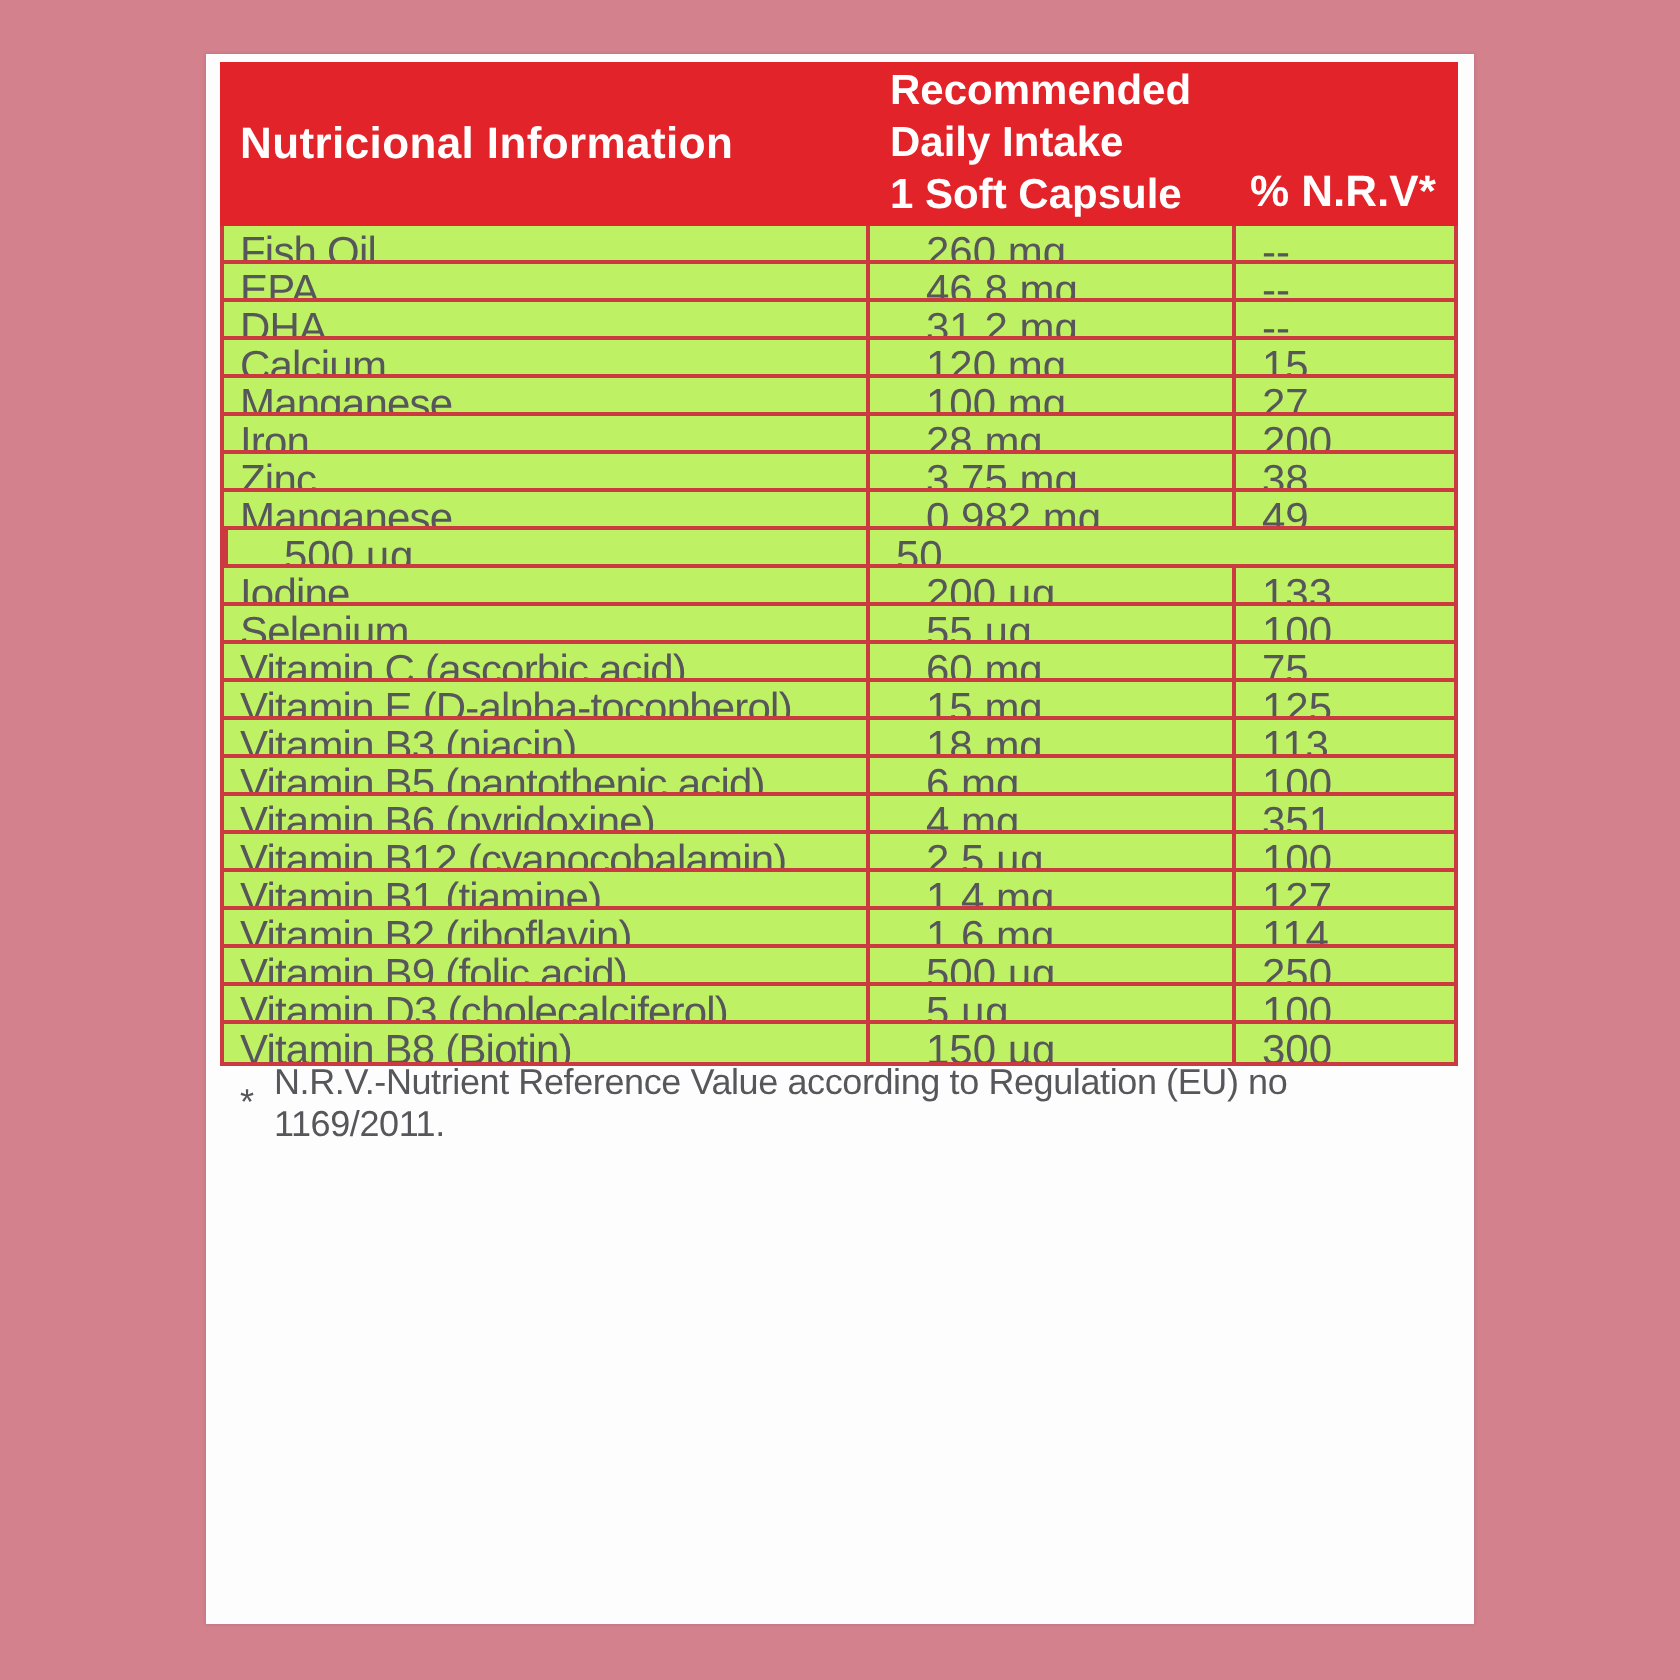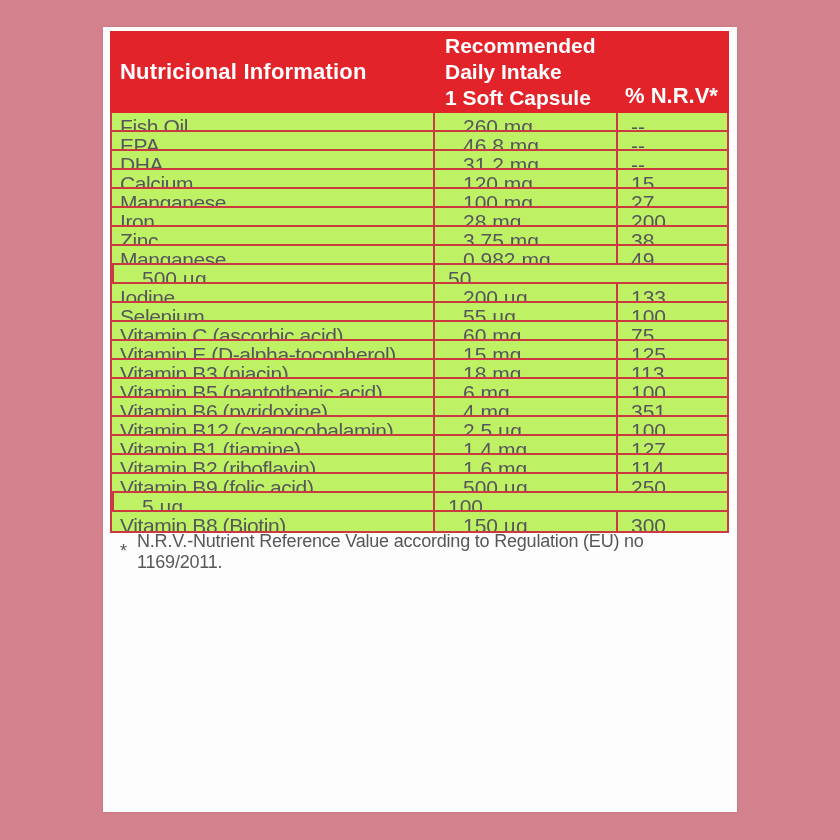--- a/index.html
+++ b/index.html
@@ -181,20 +181,21 @@
           <div class="cell c1">Vitamin B2 (riboflavin)</div>
           <div class="cell c2">1,6 mg</div>
           <div class="cell c3">114</div>
         </div>
         <div class="row">
           <div class="cell c1">Vitamin B9 (folic acid)</div>
           <div class="cell c2">500 µg</div>
           <div class="cell c3">250</div>
         </div>
         <div class="row">
+          <div class="cell c1">Vitamin D3 (cholecalciferol)</div>
           <div class="cell c2">5 µg</div>
           <div class="cell c3">100</div>
         </div>
         <div class="row">
           <div class="cell c1">Vitamin B8 (Biotin)</div>
           <div class="cell c2">150 µg</div>
           <div class="cell c3">300</div>
         </div>
       </div>
 

